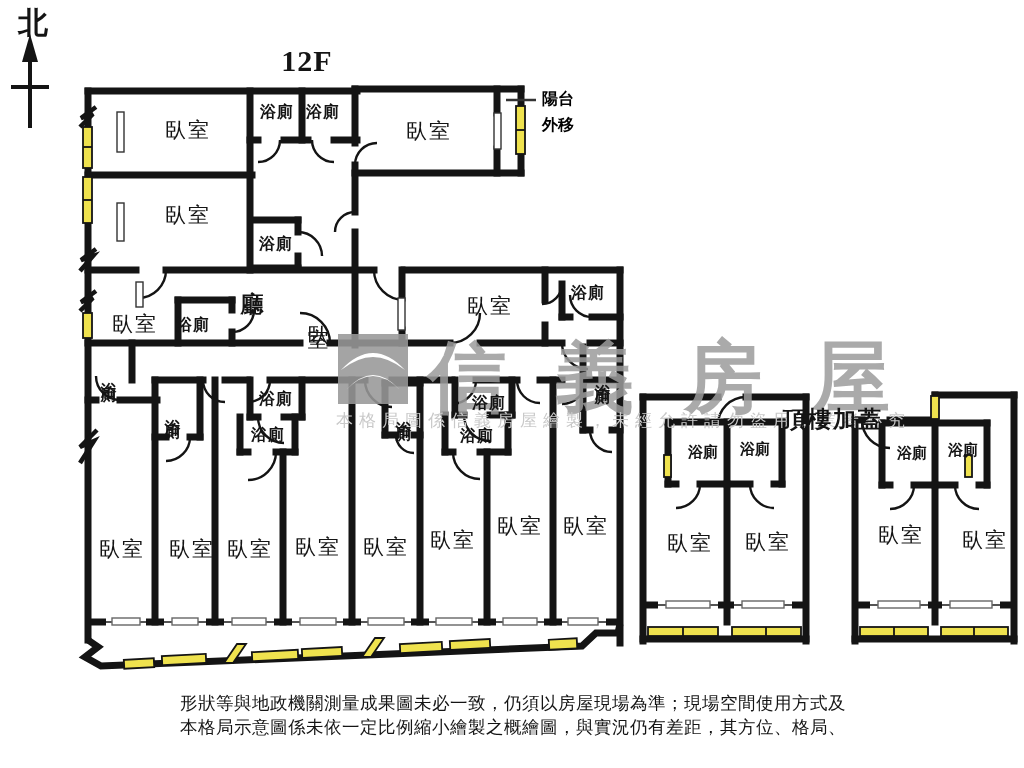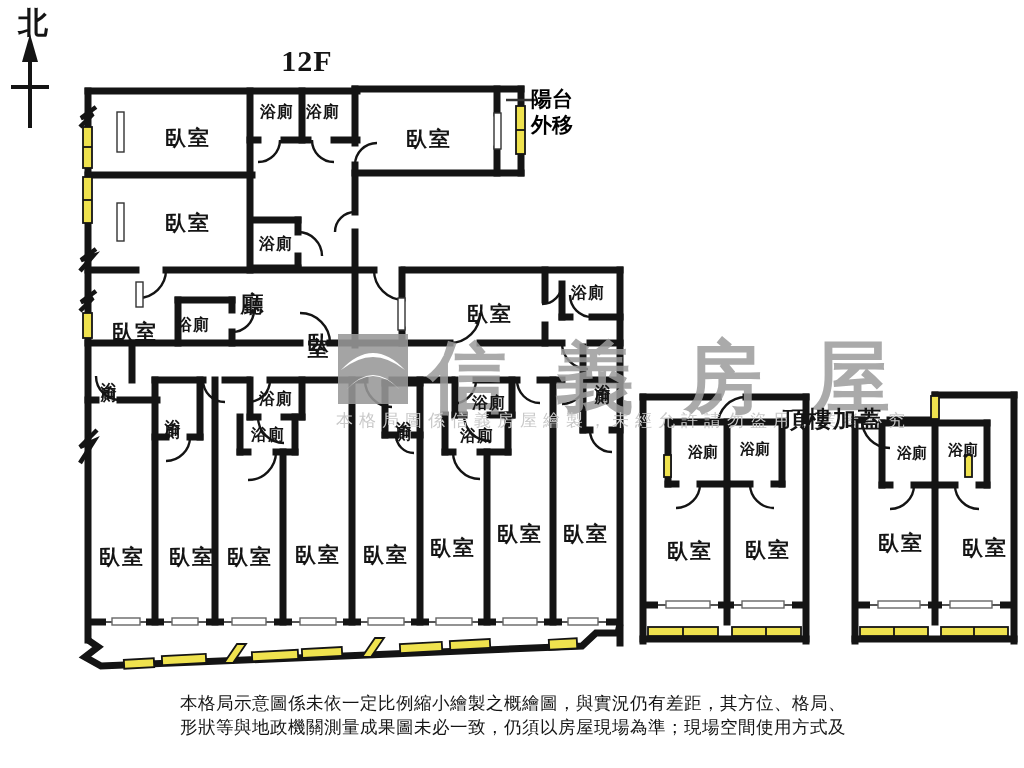--- a/index.html
+++ b/index.html
@@ -1,29 +1,29 @@
 <!DOCTYPE html>
 <html><head>
 <meta charset="utf-8">
 <style>
   html,body{margin:0;padding:0;background:#ffffff;}
   #stage{position:relative;width:1024px;height:768px;background:#ffffff;overflow:hidden;
          font-family:"Liberation Serif","DejaVu Serif",serif;}
   #plan-svg{position:absolute;left:0;top:0;}
   .lbl{position:absolute;transform:translate(-50%,-50%);color:#141414;white-space:nowrap;
        font-family:"Liberation Serif","DejaVu Serif",serif;z-index:5;}
-  .bed{font-size:21px;letter-spacing:2px;font-weight:700;margin-top:8px;}
+  .bed{font-size:21px;letter-spacing:2px;font-weight:400;}
   .bath{font-size:16px;letter-spacing:1px;font-weight:600;}
   .bath-sm{font-size:15px;letter-spacing:0;font-weight:600;}
   .vert{writing-mode:vertical-rl;text-orientation:upright;letter-spacing:2px;}
   .hall{font-size:23px;font-weight:bold;}
   .floor-title{font-size:30px;letter-spacing:1px;font-weight:bold;}
   .compass-label{font-size:30px;font-weight:bold;}
   .rooftop-title{font-size:23px;font-weight:bold;letter-spacing:2px;margin-top:48px;}
-  .balcony-note{position:absolute;left:531px;top:86px;transform:none;font-size:21px;
+  .balcony-note{position:absolute;left:542px;top:86px;transform:none;font-size:16px;
        line-height:26px;white-space:pre-line;font-weight:600;z-index:5;}
   .disclaimer{position:absolute;left:180px;top:692px;width:740px;color:#141414;
        font-size:17.5px;line-height:23.5px;letter-spacing:0.5px;z-index:5;}
 </style>
 </head>
 <body>
 
 <div id="stage">
 
 <svg id="plan-svg" width="1024" height="768" viewBox="0 0 1024 768">
@@ -330,17 +330,17 @@
   <div class="lbl bath vert" style="left:108px;top:371px">浴廁</div>
   <div class="lbl bath vert" style="left:172px;top:408px">浴廁</div>
   <div class="lbl bath vert" style="left:403px;top:410px">浴廁</div>
   <div class="lbl bath vert" style="left:602px;top:373px">浴廁</div>
   <div class="lbl bath-sm" style="left:703px;top:452px">浴廁</div>
   <div class="lbl bath-sm" style="left:755px;top:449px">浴廁</div>
   <div class="lbl bath-sm" style="left:912px;top:453px">浴廁</div>
   <div class="lbl bath-sm" style="left:963px;top:450px">浴廁</div>
 
   <div class="disclaimer">
+    <div>形狀等與地政機關測量成果圖未必一致，仍須以房屋現場為準；現場空間使用方式及</div>
     <div>本格局示意圖係未依一定比例縮小繪製之概繪圖，與實況仍有差距，其方位、格局、</div>
-    <div>形狀等與地政機關測量成果圖未必一致，仍須以房屋現場為準；現場空間使用方式及</div>
   </div>
 
 </div>
 
 </body></html>

